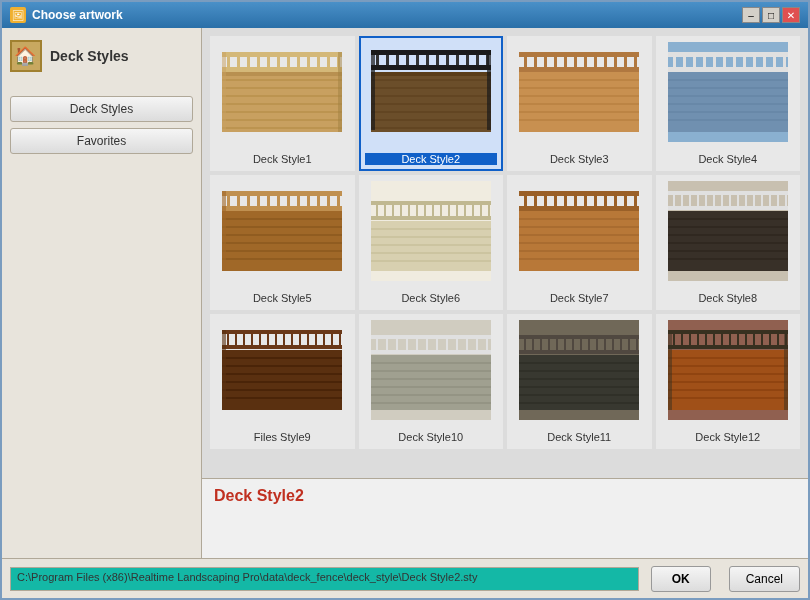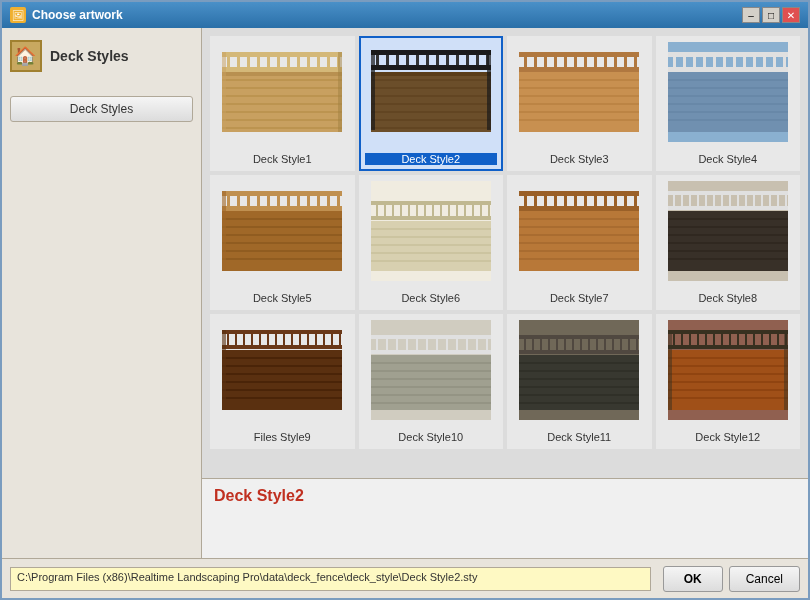--- a/index.html
+++ b/index.html
@@ -251,32 +251,32 @@
       align-items: center;
       justify-content: space-between;
       height: 40px;
       flex-shrink: 0;
     }
 
     .file-path {
       font-size: 11px;
       color: #333;
       flex: 1;
-      background: #fef9c3;
+      background: #14b8a6;
       border: 1px solid #b0a898;
       padding: 3px 6px;
       height: 24px;
       overflow: hidden;
       text-overflow: ellipsis;
       white-space: nowrap;
     }
 
     .bottom-buttons {
       display: flex;
-      gap: 6px;
+      gap: 18px;
       margin-left: 12px;
     }
 
     .action-btn {
       padding: 4px 16px;
       background: linear-gradient(to bottom, #f5f5f5, #dcdcdc);
       border: 1px solid #999;
       border-radius: 3px;
       cursor: pointer;
       font-size: 12px;
@@ -308,20 +308,21 @@
 
   <div class="main-content">
     <div class="content-row">
 
       <div class="sidebar">
         <div class="sidebar-header">
           <div class="sidebar-header-icon">🏠</div>
           <div class="sidebar-header-text">Deck Styles</div>
         </div>
         <button class="sidebar-btn">Deck Styles</button>
+        <button class="sidebar-btn">Favorites</button>
       </div>
 
       <div class="gallery-wrapper">
         <div class="gallery-scroll">
           <div class="gallery-grid">
 
             <div class="gallery-item">
               <div class="thumb">
                 <svg class="deck-svg" viewBox="0 0 120 100" xmlns="http://www.w3.org/2000/svg">
                   <rect x="0" y="30" width="120" height="60" fill="#c8a060"></rect>

